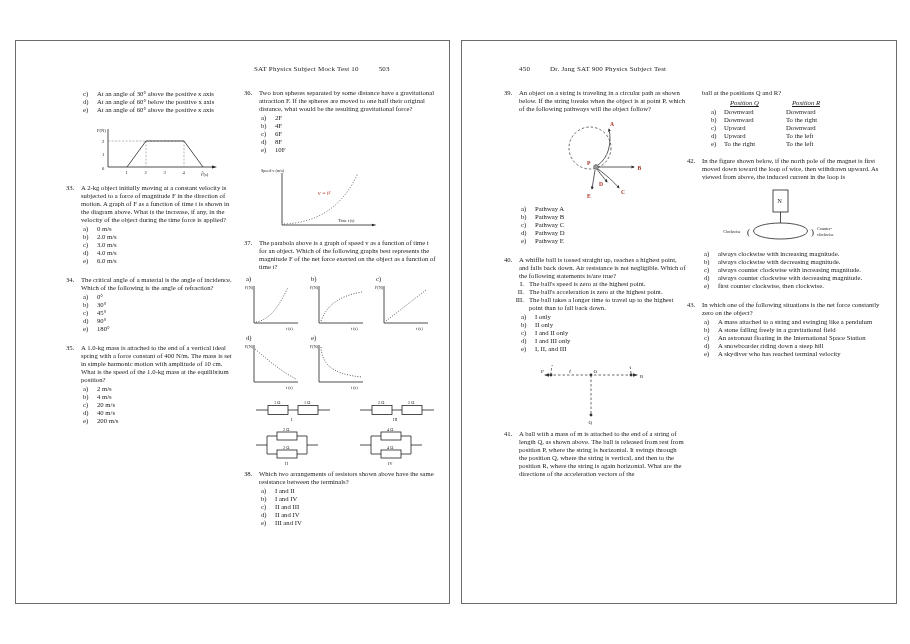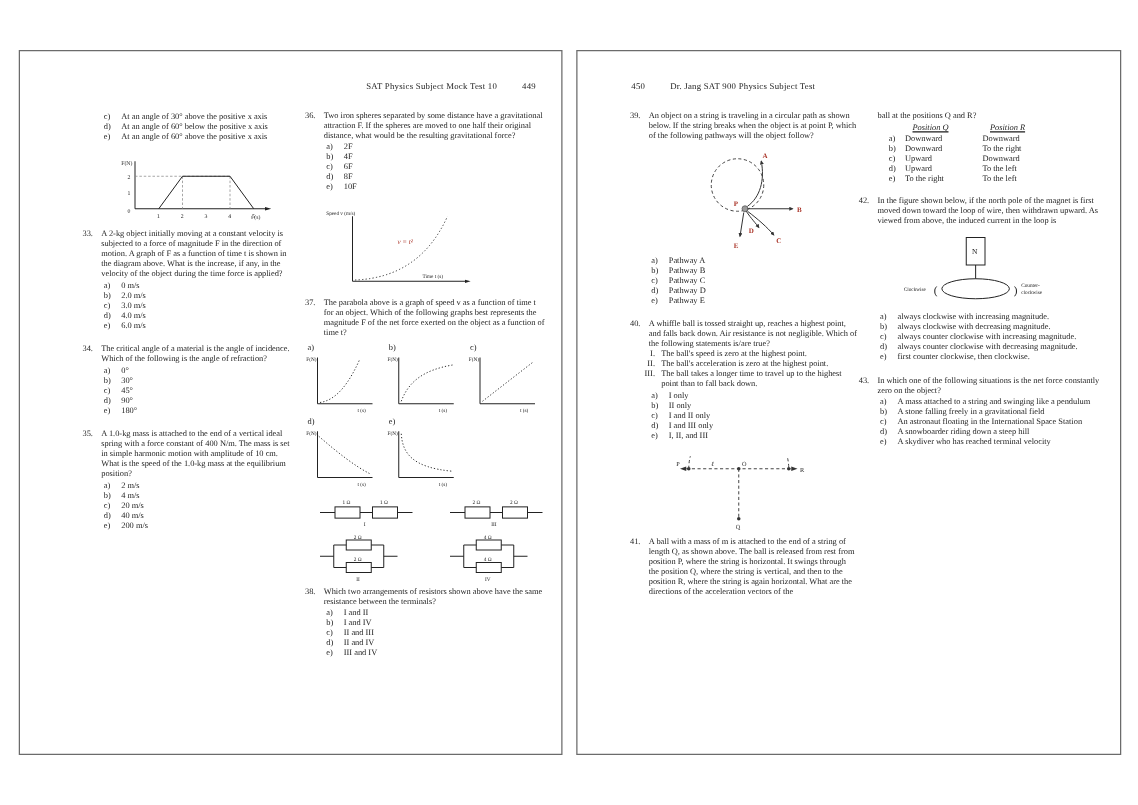--- a/index.html
+++ b/index.html
@@ -49,23 +49,23 @@
   .th1{margin-left:43px;width:62px;}
   .trow{display:flex;padding-left:24px;}
   .tlabel{width:13px;}
   .tc1{width:62px;}
   .tc2{flex:1;}
 </style>
 </head>
 <body>
 
 <div class="page" id="page-left">
-  <div class="hdr" style="left:238px;margin-left:39px;">
+  <div class="hdr" style="left:238px;">
     <span>SAT Physics Subject Mock Test 10</span>
-    <span>449</span>
+    <span>503</span>
   </div>
 
   <div class="col" id="lp-col1">
     <div class="opts">
 
         <div class="opt">
           <span class="olabel">c)</span><span>At an angle of 30° above the positive x axis</span>
         </div>
 
         <div class="opt">
@@ -355,21 +355,21 @@
 
           <div class="opt">
             <span class="olabel">e)</span><span>III and IV</span>
           </div>
         </div>
     </div>
   </div>
 </div>
 
 <div class="page" id="page-right">
-  <div class="hdr" style="left:43px;">
+  <div class="hdr" style="left:57px;">
     <span>450</span>
     <span>Dr. Jang SAT 900 Physics Subject Test</span>
   </div>
 
   <div class="col" id="rp-col1">
     <div class="q">
       <div class="qbody"><span class="qnum">39.</span><span>An object on a string is traveling in a circular path as shown below. If the string breaks when the object is at point P, which of the following pathways will the object follow?</span></div>
       <div class="figwrap" style="margin:5px 0 3px 50px;">
         <svg class="fig" width="92" height="84" viewBox="0 0 92 84">
           <defs>

